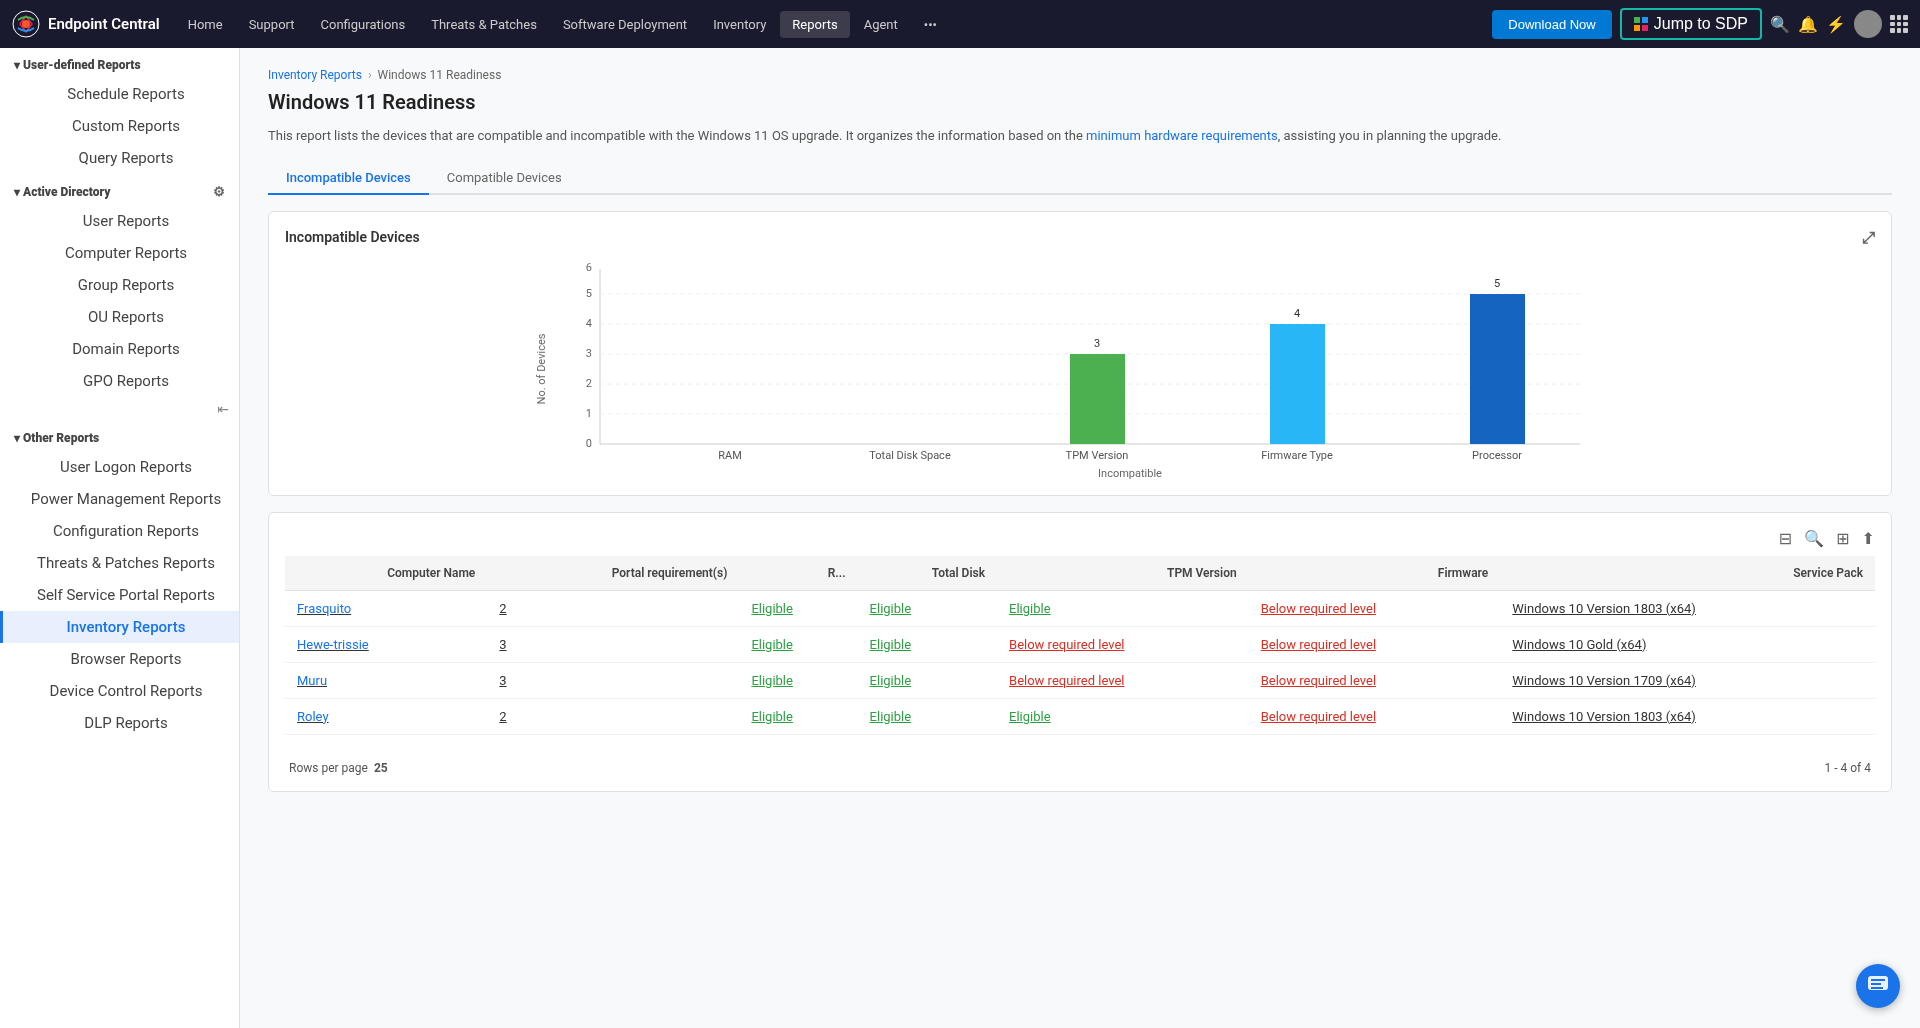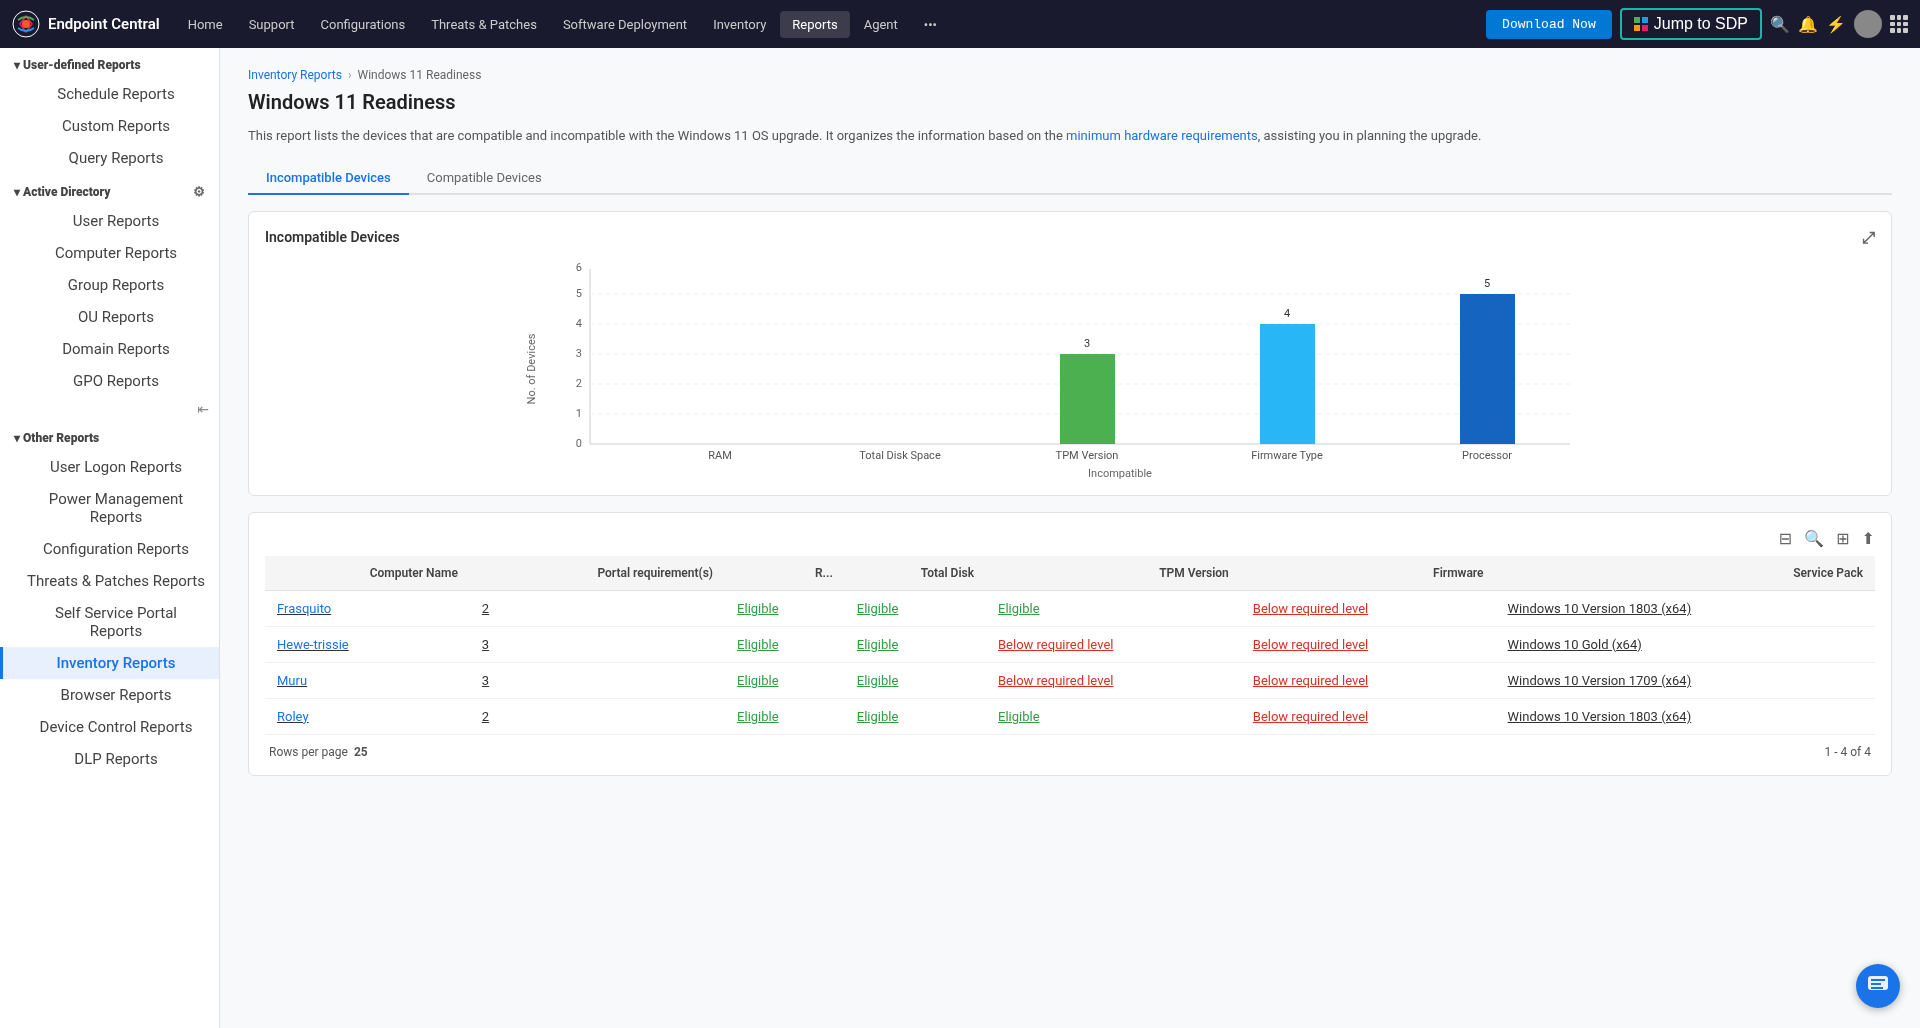--- a/index.html
+++ b/index.html
@@ -7,32 +7,32 @@
 
     
     .topnav { background: #1a1a2e; color: #fff; display: flex; align-items: center; height: 48px; padding: 0 12px; gap: 4px; flex-shrink: 0; }
     .topnav-logo { display: flex; align-items: center; gap: 8px; margin-right: 12px; }
     .topnav-logo-icon { width: 28px; height: 28px; }
     .topnav-logo-text { font-size: 15px; font-weight: 600; color: #fff; white-space: nowrap; }
     .topnav-links { display: flex; align-items: center; gap: 2px; flex: 1; }
     .topnav-link { color: #ccc; padding: 6px 12px; border-radius: 4px; cursor: pointer; white-space: nowrap; font-size: 13px; }
     .topnav-link.active { color: #fff; background: rgba(255,255,255,0.15); }
     .topnav-actions { display: flex; align-items: center; gap: 8px; }
-    .btn-download { background: #0078d4; color: #fff; border: none; padding: 7px 16px; border-radius: 4px; font-size: 13px; font-weight: 500; cursor: pointer; white-space: nowrap; font-family: Liberation Mono, monospace; }
+    .btn-download { background: #0078d4; color: #fff; border: none; padding: 7px 16px; border-radius: 4px; font-size: 13px; font-weight: 500; cursor: pointer; white-space: nowrap; }
     .btn-sdp { background: transparent; border: 2px solid #14b8a6; color: #fff; padding: 5px 12px; border-radius: 4px; font-size: 16px; cursor: pointer; display: flex; align-items: center; gap: 6px; white-space: nowrap; }
     .topnav-icon { width: 20px; height: 20px; cursor: pointer; display: flex; align-items: center; justify-content: center; color: #ccc; font-size: 16px; }
     .avatar { width: 28px; height: 28px; border-radius: 50%; background: #888; display: flex; align-items: center; justify-content: center; cursor: pointer; }
     .grid-icon { display: grid; grid-template-columns: 1fr 1fr 1fr; gap: 2px; width: 18px; height: 18px; cursor: pointer; }
     .grid-icon span { background: #ccc; border-radius: 1px; }
 
     
     .main-layout { display: flex; flex: 1; overflow: hidden; }
 
     
-    .sidebar { width: 220px; background: #fff; border-right: 1px solid #e0e0e0; overflow-y: auto; flex-shrink: 0; padding-bottom: 20px; }
+    .sidebar { width: 240px; background: #fff; border-right: 1px solid #e0e0e0; overflow-y: auto; flex-shrink: 0; padding-bottom: 20px; }
     .sidebar-section { }
     .sidebar-section-header { display: flex; align-items: center; justify-content: space-between; padding: 10px 14px 6px 14px; font-size: 12px; font-weight: 600; color: #444; cursor: pointer; }
     .sidebar-section-header .gear-icon { color: #666; font-size: 13px; cursor: pointer; }
     .sidebar-item { padding: 7px 14px 7px 24px; cursor: pointer; color: #444; font-size: 15px; border-left: 3px solid transparent; text-align: center; }
     .sidebar-item.active { background: #e8f0fe; color: #1a73e8; border-left: 3px solid #1a73e8; font-weight: 500; }
     .sidebar-collapse-btn { display: flex; align-items: center; justify-content: flex-end; padding: 4px 10px; }
     .sidebar-collapse-btn span { color: #888; font-size: 14px; cursor: pointer; }
 
     
     .content { flex: 1; overflow-y: auto; padding: 20px 28px; background: #f8f9fa; }
@@ -55,21 +55,21 @@
     
     .table-toolbar { display: flex; justify-content: flex-end; gap: 12px; margin-bottom: 8px; color: #666; font-size: 16px; }
     .table-toolbar span { cursor: pointer; }
     table { width: 100%; border-collapse: collapse; font-size: 13px; }
     thead tr { background: #f5f5f5; }
     th { padding: 10px 12px; text-align: right; font-weight: 600; color: #444; border-bottom: 1px solid #e0e0e0; font-size: 12px; }
     td { padding: 10px 12px; border-bottom: 1px solid #f0f0f0; color: #333; text-decoration: underline; }
     .link-text { color: #1a73e8; cursor: pointer; }
     .status-eligible { color: #2ea043; }
     .status-below { color: #d93025; }
-    .table-footer { display: flex; align-items: center; justify-content: space-between; padding: 10px 4px 0; font-size: 12px; color: #555; }
+    .table-footer { display: flex; align-items: center; justify-content: space-between; padding: 26px 4px 0; font-size: 12px; color: #555; }
     .rows-per-page { display: flex; align-items: center; gap: 6px; }
 
     
     .fab { position: fixed; bottom: 20px; right: 20px; width: 44px; height: 44px; background: #1a73e8; border-radius: 50%; display: flex; align-items: center; justify-content: center; color: #fff; font-size: 20px; cursor: pointer; box-shadow: 0 2px 8px rgba(0,0,0,0.3); }
   </style>
 </head>
 <body>
 
 <nav class="topnav">
   <div class="topnav-logo">

